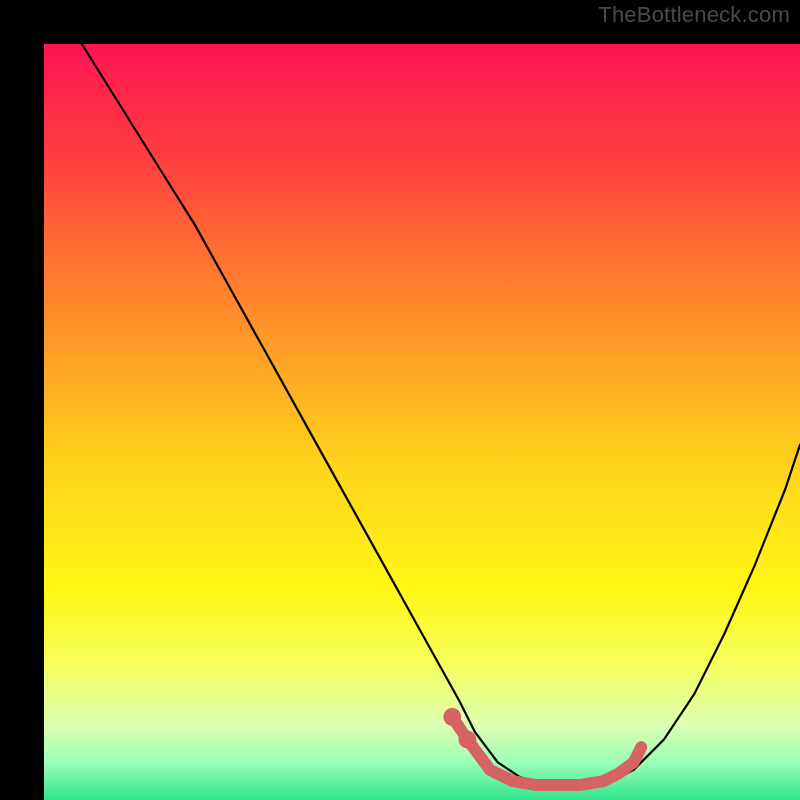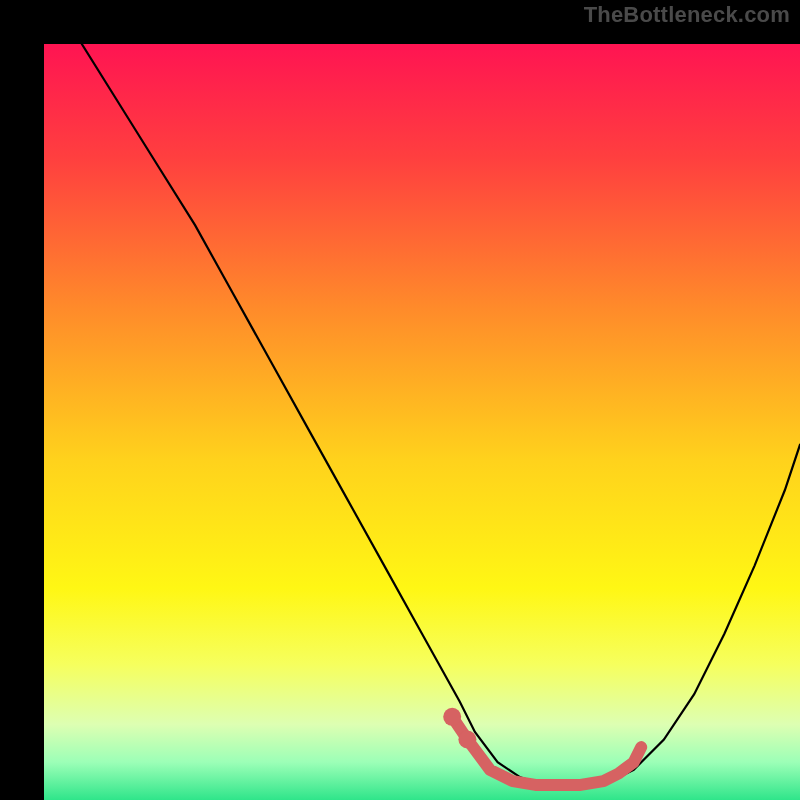--- a/index.html
+++ b/index.html
@@ -29,21 +29,21 @@
   }
   svg {
     display: block;
   }
   .watermark {
     position: absolute;
     top: 2px;
     right: 10px;
     color: #4a4a4a;
     font-size: 22px;
-    font-weight: 700;
+    font-weight: 400;
     letter-spacing: 0.2px;
   }
 </style>
 </head>
 <body>
 
 <div class="frame">
   <div class="plot-wrap">
     <svg id="chart-svg" width="756" height="756" viewBox="0 0 756 756">
       <defs>

